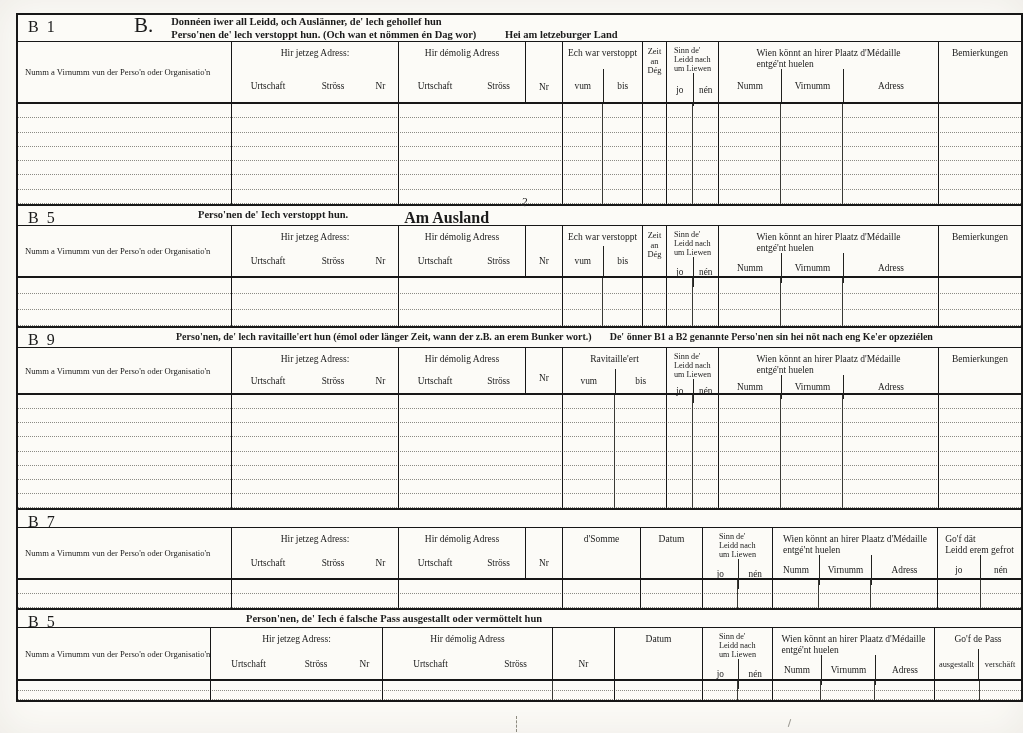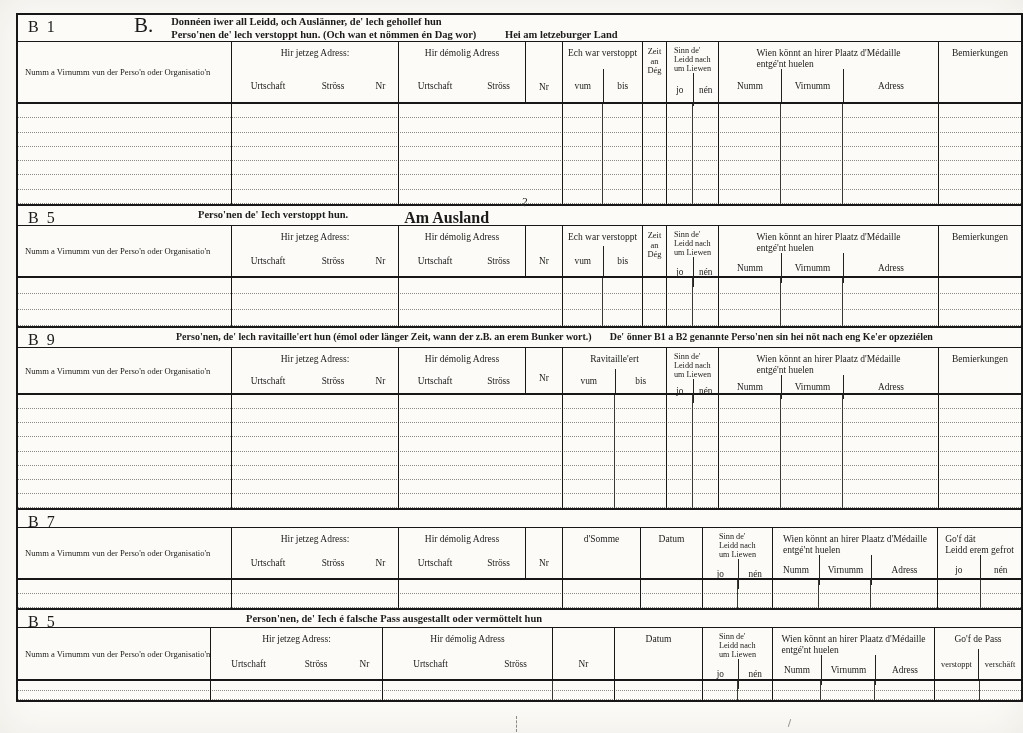--- a/index.html
+++ b/index.html
@@ -480,21 +480,21 @@
             <span class="sub wn">Numm</span>
             <span class="sub wv bl">Virnumm</span>
             <span class="sub wa bl">Adress</span>
           </div>
         </div>
       </div>
       <div class="hc grp c-pass">
         <div class="grow">
           <div class="glabel">Go'f de Pass</div>
           <div class="subrow">
-            <span class="sub half tiny">verstoppt</span>
+            <span class="sub half tiny">ausgestallt</span>
             <span class="sub half bl tiny">verschäft</span>
           </div>
         </div>
       </div>
     </div>
     <div class="rows">
       <div class="row"></div>
       <div class="row"></div>
       <i class="v sld" style="left:192px"></i>
       <i class="v sld" style="left:364px"></i>

